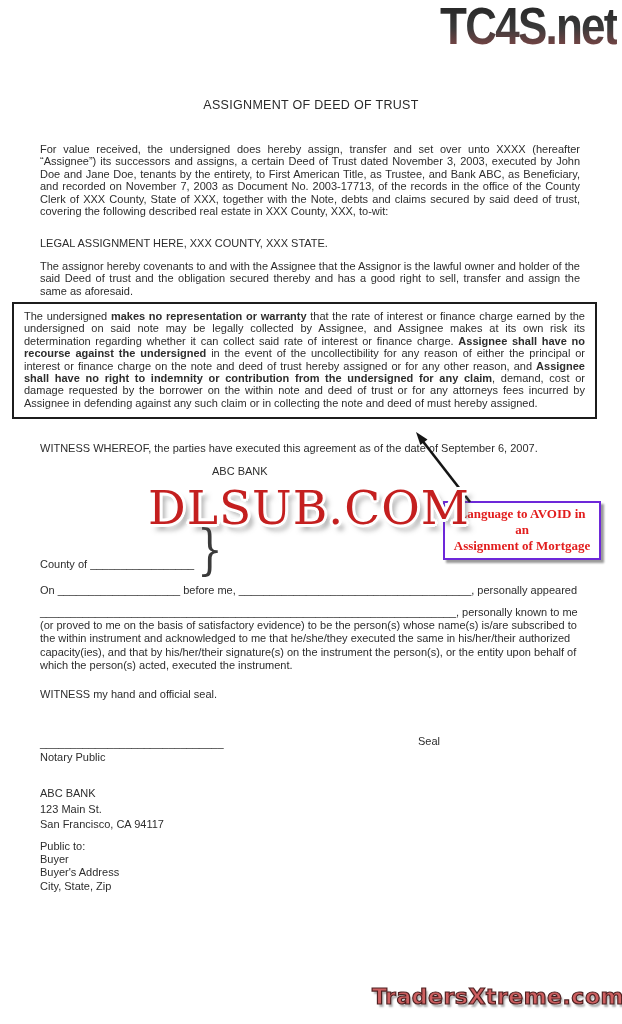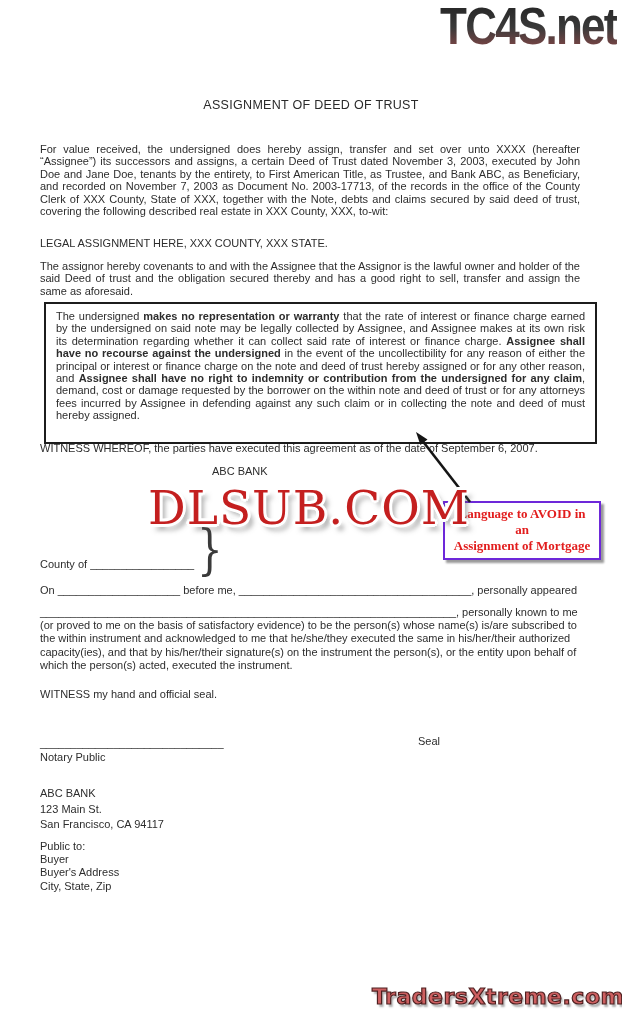--- a/index.html
+++ b/index.html
@@ -14,22 +14,22 @@
         background:linear-gradient(180deg,#222222 0%,#3a3a3a 52%,#6e4343 82%,#8d5e5e 100%);
         -webkit-background-clip:text;background-clip:text;color:transparent;}
 
   .doc-title{position:absolute;top:99px;left:0;right:0;text-align:center;
         font-size:12.5px;letter-spacing:0.3px;color:#2a2a2a;}
 
   .p-intro{top:143px;}
   .p-legal{top:237px;}
   .p-covenant{top:260px;}
 
-  .notice-box{position:absolute;top:302px;left:44px;right:25px;border:2px solid #1c1c1c;
-        padding:6px 10px 20px 10px;text-align:justify;background:#fff;}
+  .notice-box{position:absolute;top:302px;left:12px;right:25px;border:2px solid #1c1c1c;
+        padding:6px 10px 8px 10px;text-align:justify;background:#fff;}
 
   .p-witness{top:442px;}
   .signer-name{position:absolute;top:465px;left:212px;}
 
   .watermark{position:absolute;top:482px;left:148px;z-index:40;
         font-family:"DejaVu Serif",serif;font-weight:normal;font-size:47px;line-height:52px;
         letter-spacing:1px;color:#c41f1f;white-space:nowrap;
         text-shadow:-2px -2px 0 #fff,2px -2px 0 #fff,-2px 2px 0 #fff,2px 2px 0 #fff,
                     -3px 0 0 #fff,3px 0 0 #fff,0 3px 0 #fff,0 -3px 0 #fff,
                     5px 6px 5px rgba(90,90,90,0.55);}

